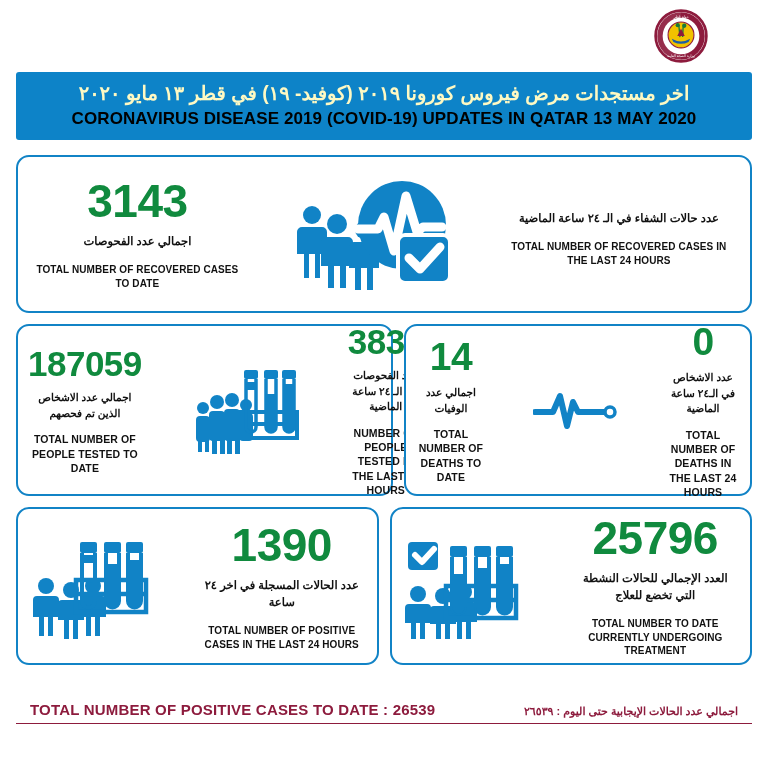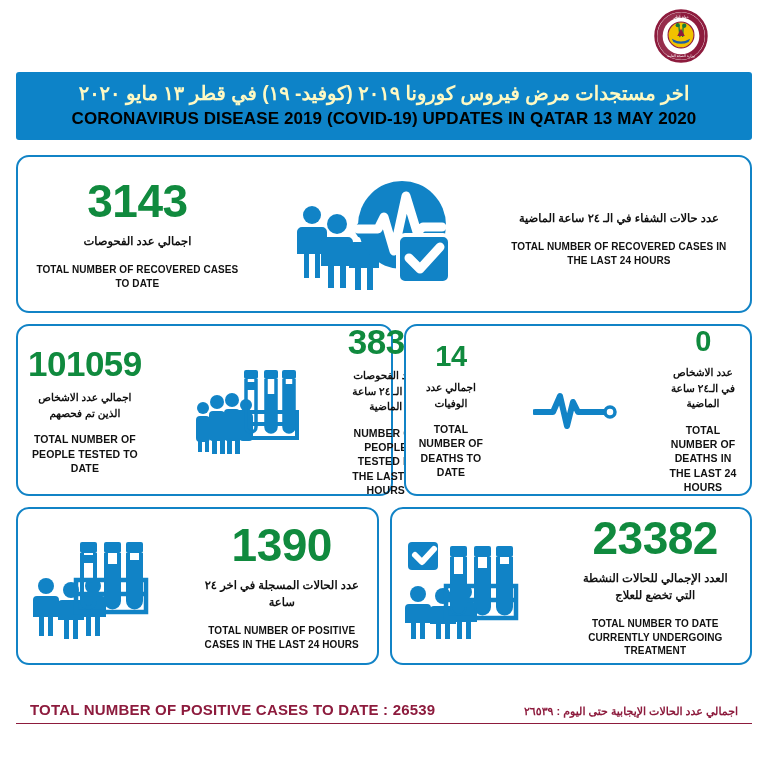--- a/index.html
+++ b/index.html
@@ -104,21 +104,21 @@
     text-align: center;
   }
   .stat-num {
     color: #108a3e;
     font-weight: bold;
     line-height: 1;
     letter-spacing: -0.5px;
   }
   .big   { font-size: 46px; }
   .mid   { font-size: 35px; }
-  .small { font-size: 29px; }
+  .small { font-size: 39px; }
 
   .stat-ar {
     direction: rtl;
     font-size: 11.5px;
     font-weight: bold;
     color: #111111;
     line-height: 1.5;
     margin-top: 9px;
   }
   .stat-ar.tiny { font-size: 10.5px; }
@@ -234,21 +234,21 @@
         </div>
 
       </div>
     </div>
 
     <div class="row row-2">
 
       <div class="card card-wide" style="justify-content:space-between;">
 
         <div class="block" style="width:33%;">
-          <div class="stat-num mid">101059</div>
+          <div class="stat-num mid">187059</div>
           <div class="stat-ar tiny" style="max-width:120px;">اجمالي عدد الاشخاص الذين تم فحصهم</div>
           <div class="stat-en tiny" style="max-width:120px;">TOTAL NUMBER OF PEOPLE TESTED TO DATE</div>
         </div>
 
         <div class="icon-wrap">
           <svg width="112" height="100" viewBox="0 0 112 100">
             <g fill="#1183c6">
 
               <circle cx="14" cy="48" r="6"></circle>
                 <rect x="7" y="56" width="14" height="26" rx="4"></rect>
@@ -390,21 +390,21 @@
               <path d="M94 23 v50 a6 6 0 0 0 13 0 v-50"></path>
             </g>
             <g fill="#1183c6">
               <path d="M48 40 v33 a6 6 0 0 0 13 0 v-33 z"></path>
               <path d="M72 34 v39 a6 6 0 0 0 13 0 v-39 z"></path>
               <path d="M94 30 v43 a6 6 0 0 0 13 0 v-43 z"></path>
             </g>
           </svg>
         </div>
         <div class="block" style="width:58%;">
-          <div class="stat-num big">23382</div>
+          <div class="stat-num big">25796</div>
           <div class="stat-ar" style="max-width:195px;">العدد الإجمالي للحالات النشطة التي تخضع للعلاج</div>
           <div class="stat-en" style="max-width:190px;">TOTAL NUMBER TO DATE CURRENTLY UNDERGOING TREATMENT</div>
         </div>
       </div>
 
     </div>
   </div>
 
   <div class="footer">
     <div class="footer-line">

